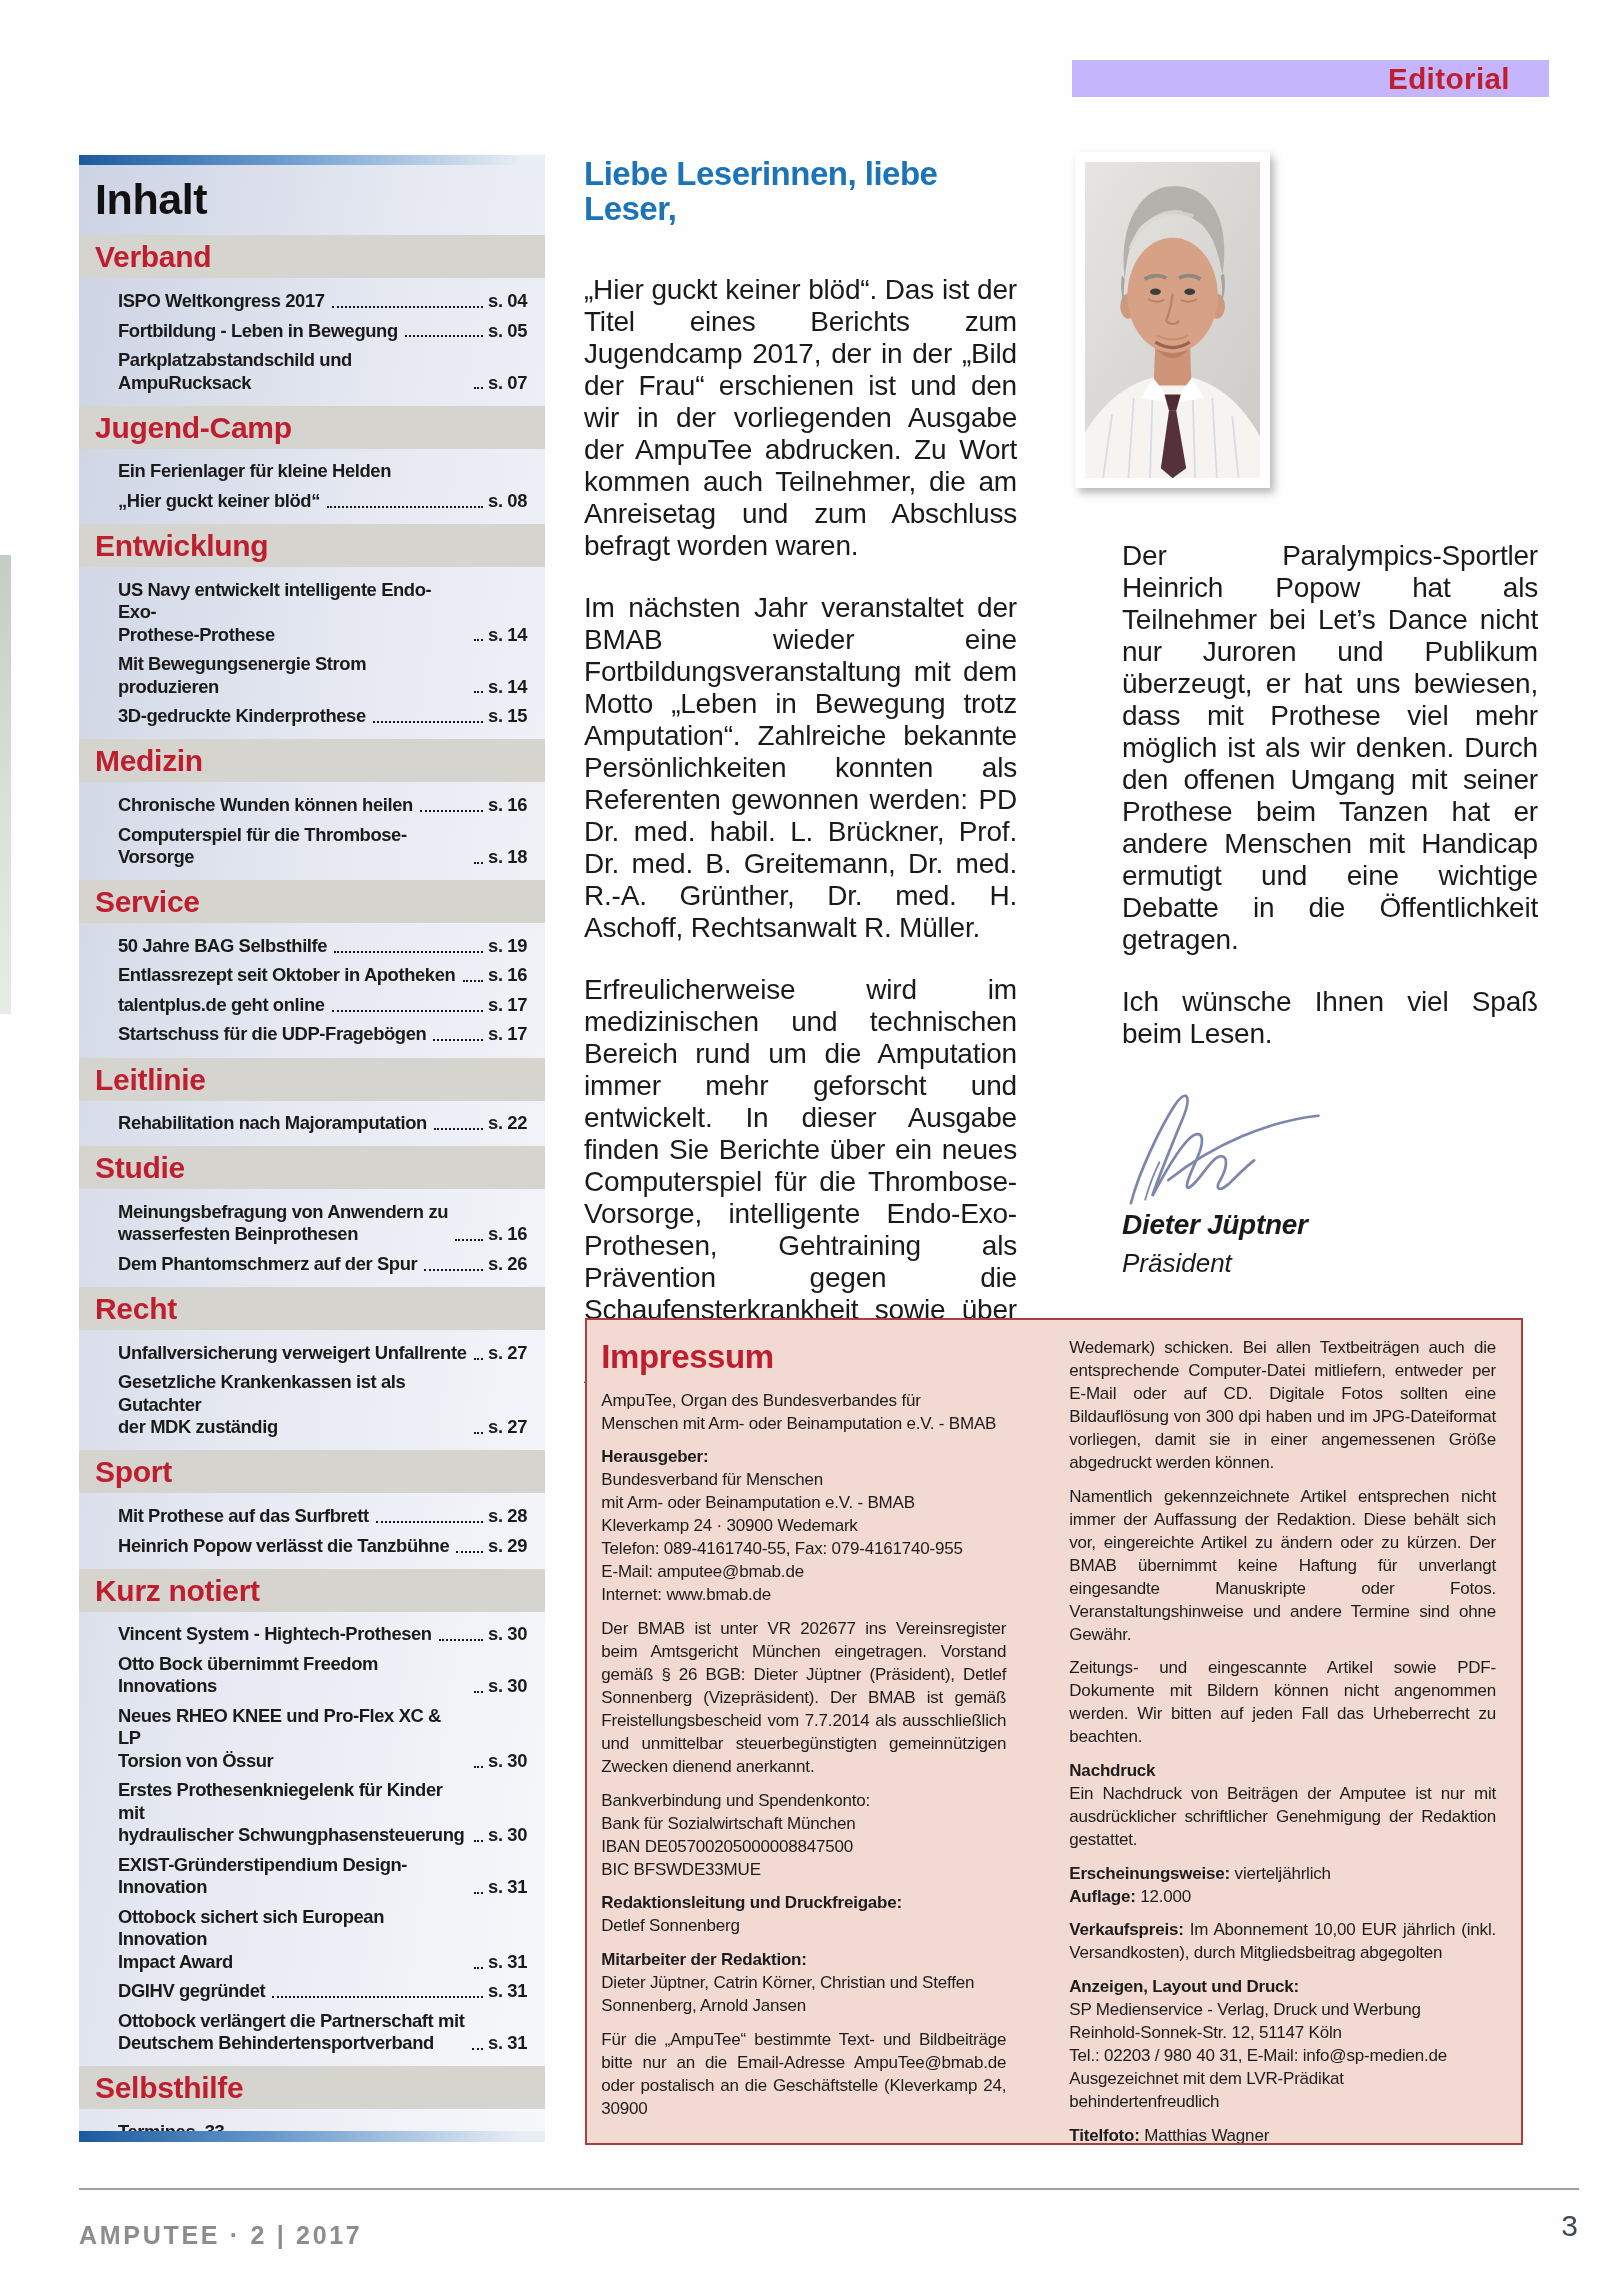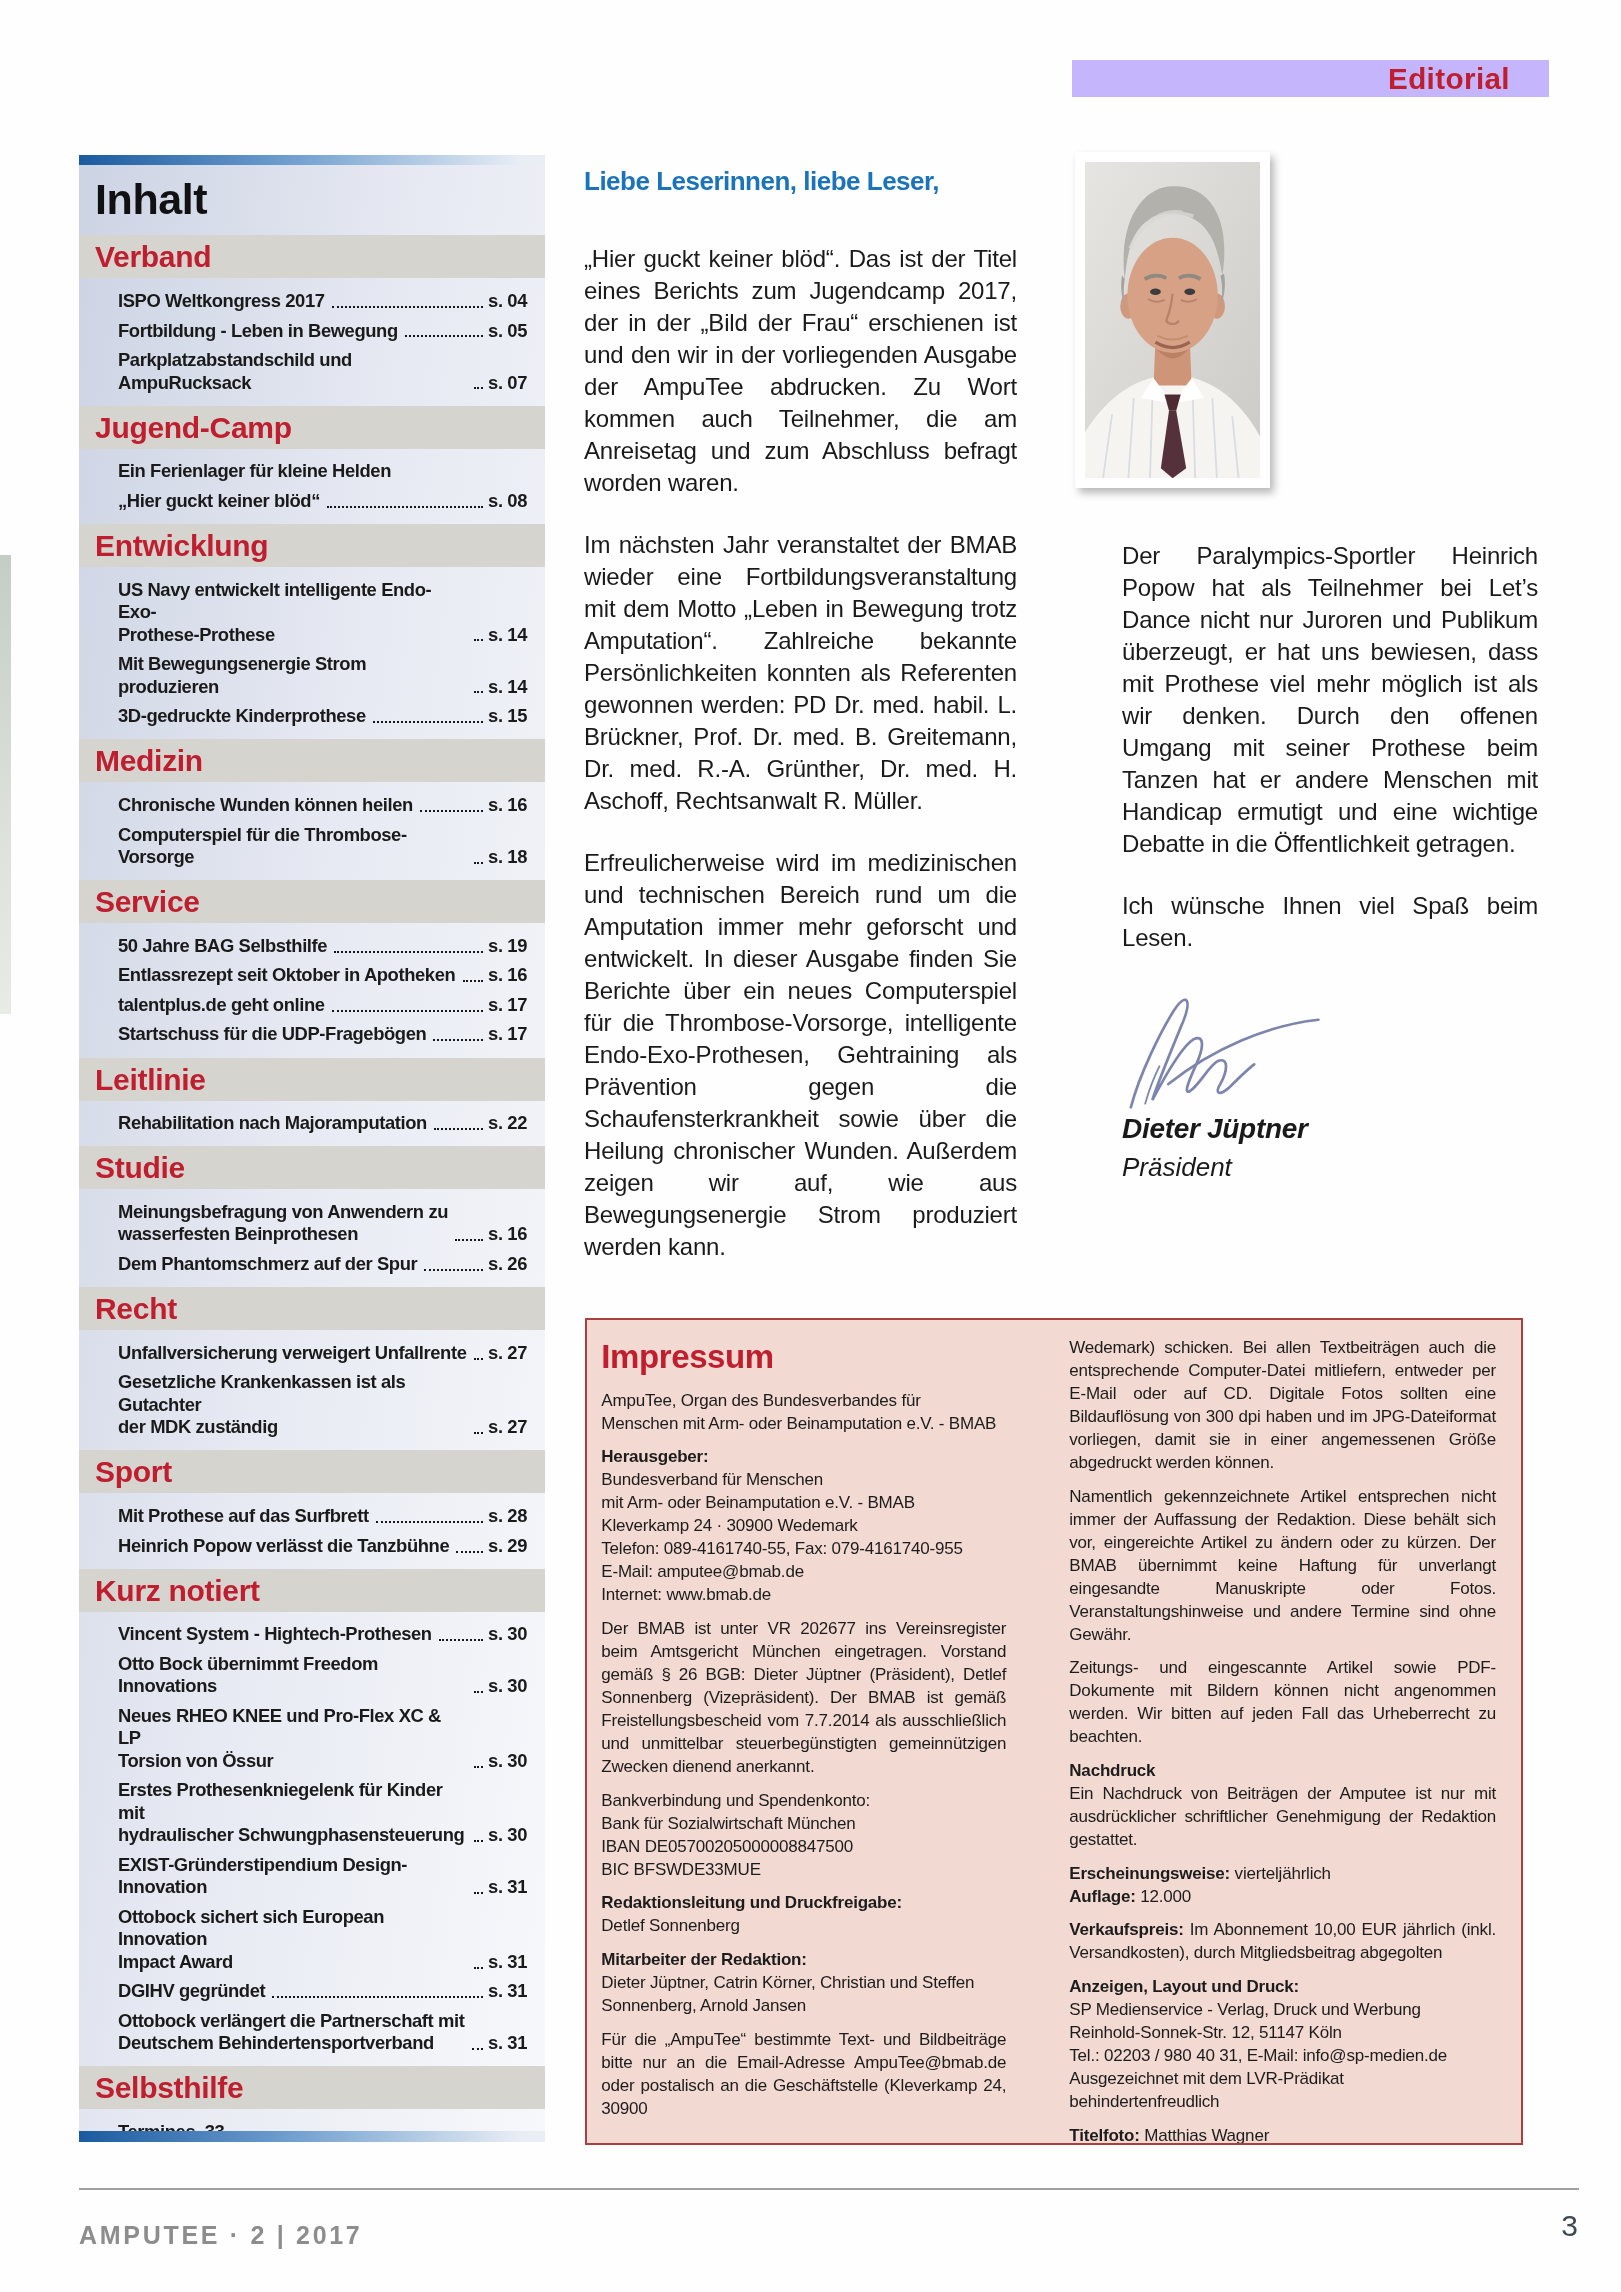--- a/index.html
+++ b/index.html
@@ -28,23 +28,23 @@
   .toc-band{background:var(--band-gray,#d6d4cf);height:43px;line-height:43px;padding-left:16px;}
   .toc-band span{color:var(--accent-red,#bf1e2e);font-weight:bold;font-size:30px;letter-spacing:-0.3px;}
   .toc-entries{padding:4.5px 18px 4.5px 39px;}
   .toc-entry{display:flex;align-items:flex-end;margin:7.2px 0;font-weight:bold;
     font-size:18.4px;line-height:22.4px;letter-spacing:-0.4px;}
   .toc-t{white-space:pre-line;flex:0 1 auto;}
   .toc-dots{flex:1 1 9px;min-width:9px;border-bottom:2.7px dotted #15151a;margin:0 5.4px 4.5px 7.2px;}
   .toc-pg{flex:0 0 auto;}
   
   .midcol{position:absolute;left:584px;top:157px;width:433px;}
-  .midcol h2{margin:11px 0 48px 0;font-size:26px;line-height:1.05;font-weight:bold;
+  .midcol h2{margin:0 0 48px 0;font-size:33px;line-height:1.05;font-weight:bold;
     color:var(--heading-blue,#1b74b9);letter-spacing:-0.5px;}
-  .para{text-align:justify;font-size:24px;line-height:32px;letter-spacing:-0.2px;margin:0 0 30px 0;}
+  .para{text-align:justify;font-size:28px;line-height:32px;letter-spacing:-0.2px;margin:0 0 30px 0;}
   
   .photo{position:absolute;left:1075px;top:152px;width:195px;height:336px;margin:0;
     background:#fff;padding:9.9px;box-sizing:border-box;
     box-shadow:3.6px 4.5px 8px rgba(0,0,0,.28);}
   .photo svg{display:block;width:100%;height:100%;}
   .rightcol{position:absolute;left:1122px;top:540px;width:416px;}
   .sig{margin:5.4px 0 0 -3.6px;width:208px;height:134px;}
   .sig svg{display:block;width:100%;height:100%;}
   .sig-name{font-size:28px;font-weight:bold;font-style:italic;letter-spacing:-0.3px;margin-top:-5.4px;}
   .sig-role{font-size:26px;font-style:italic;margin-top:7.2px;}

